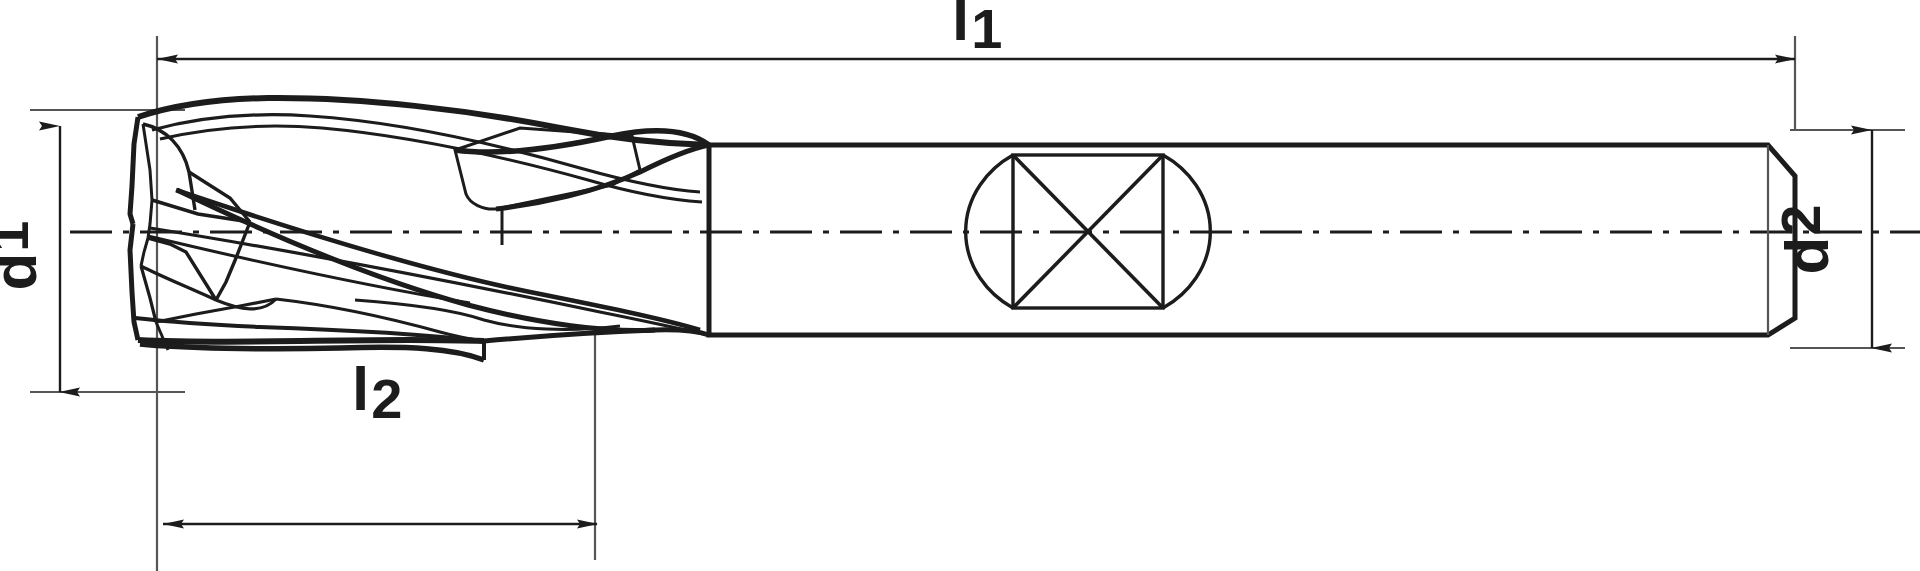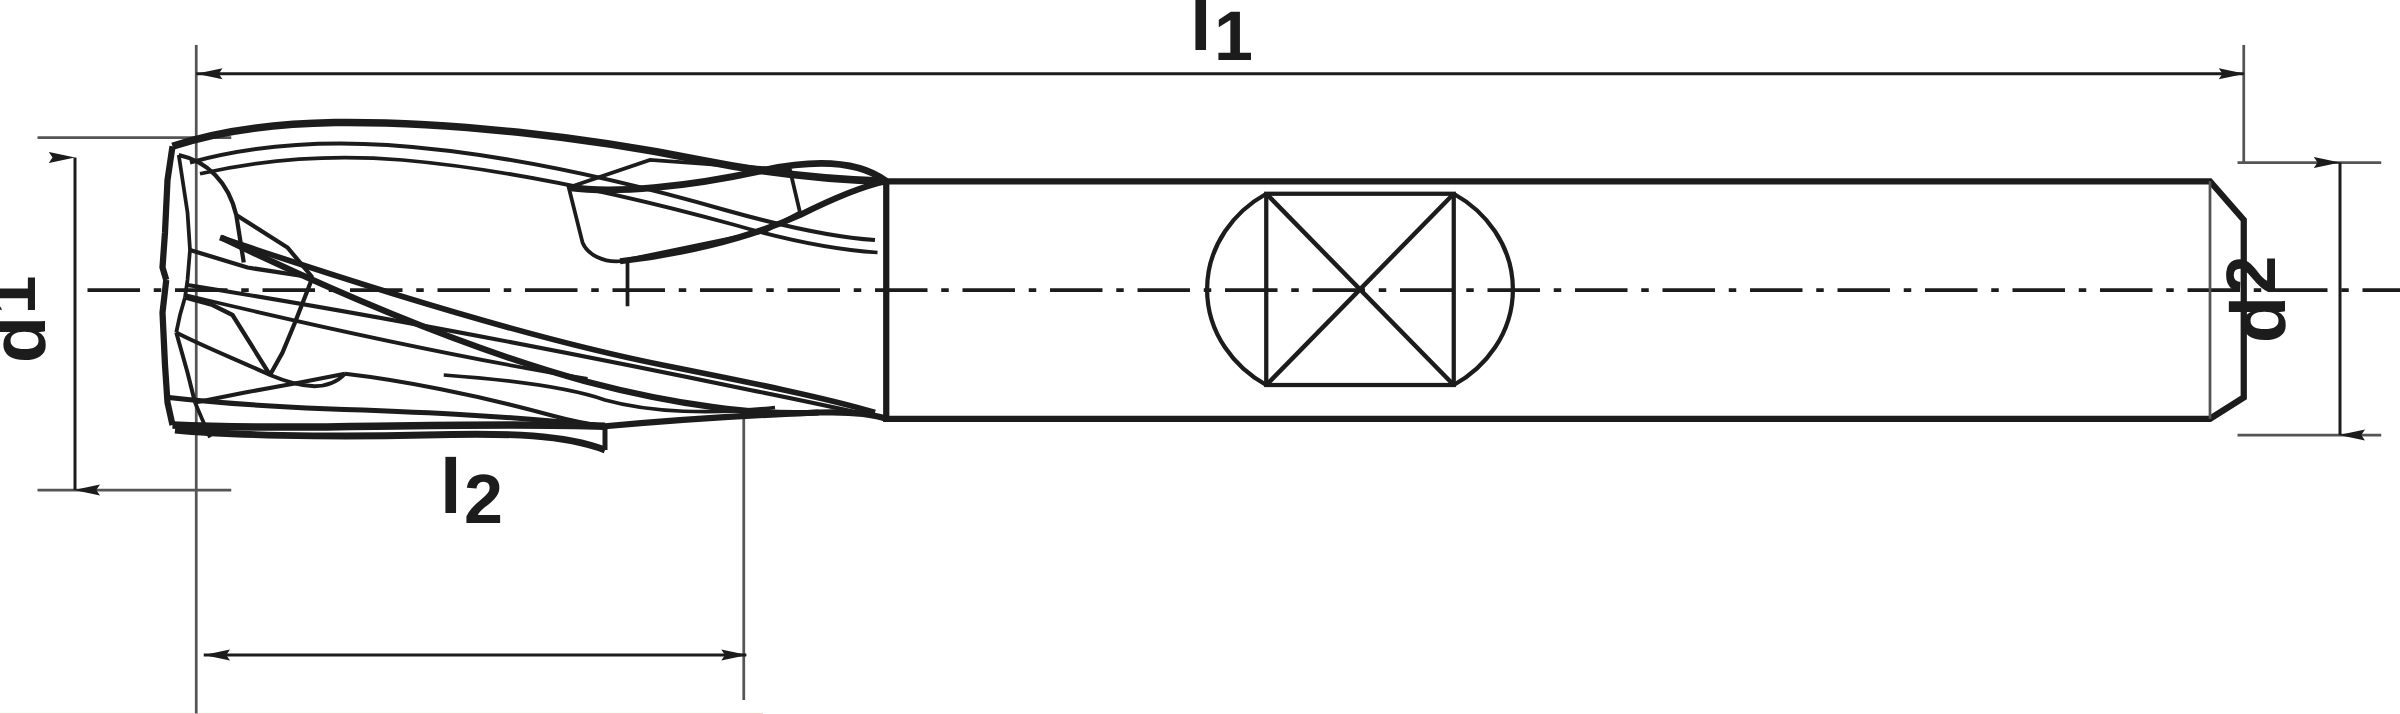--- a/index.html
+++ b/index.html
@@ -7,21 +7,21 @@
     padding: 0;
     background: #ffffff;
   }
   body {
     font-family: "Liberation Sans", sans-serif;
   }
   #drawing-root {
     position: relative;
     width: 1920px;
     height: 571px;
-    background: #ef4444;
+    background: #7dd3fc;
     overflow: hidden;
   }
   #tech-svg {
     display: block;
     width: 1920px;
     height: 571px;
   }
   .dim-label {
     font-family: "Liberation Sans", sans-serif;
     font-size: 62px;

